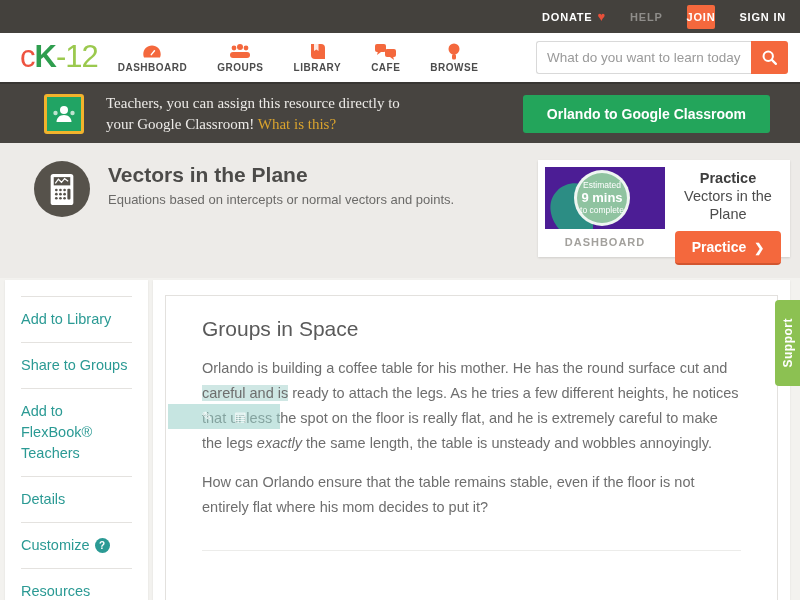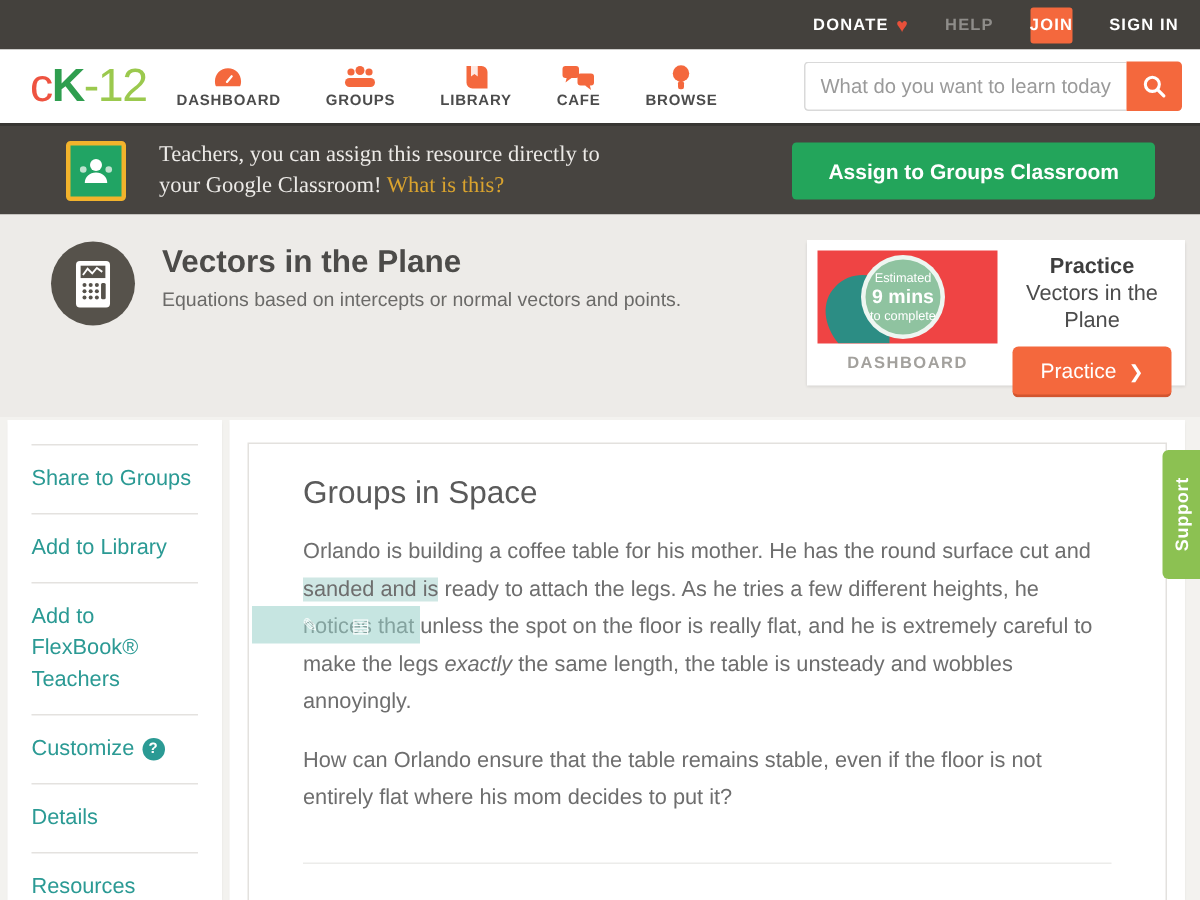--- a/index.html
+++ b/index.html
@@ -51,35 +51,35 @@
     display:flex; padding:18px 0 0 34px; }
   .concept-circle { width:56px; height:56px; border-radius:50%; background:#56524b;
     display:flex; align-items:center; justify-content:center; flex-shrink:0; }
   .titleblock { margin-left:18px; padding-top:2px; }
   .page-title { font-size:21px; font-weight:bold; color:#4c4b49; }
   .page-subtitle { font-size:13px; color:#6b6a68; margin-top:5px; }
 
   .practice-card { position:absolute; right:10px; top:17px; width:252px; height:97px;
     background:#fff; box-shadow:0 1px 2px rgba(0,0,0,.12); padding:7px; display:flex; }
   .prog-col { width:120px; display:flex; flex-direction:column; }
-  .prog-img { height:62px; background:#ef4444; position:relative; overflow:hidden; }
+  .prog-img { height:62px; background:#4c1d95; position:relative; overflow:hidden; }
   .prog-img svg { position:absolute; left:0; bottom:0; }
   .est-circle { position:absolute; left:29px; top:3px; width:56px; height:56px;
     border-radius:50%; background:#8fc3a0; border:3px solid rgba(255,255,255,.85);
     display:flex; flex-direction:column; align-items:center; justify-content:center;
     color:#fff; text-align:center; line-height:11px; }
   .est-sm { font-size:8.5px; }
   .est-big { font-size:13px; font-weight:bold; line-height:14px;text-align:center; }
   .prog-label { text-align:center; font-size:11px; font-weight:bold; color:#a3a19d;
     letter-spacing:1px; margin-top:7px; }
   .prac-col { flex:1; padding:2px 2px 0 10px; text-align:center; }
   .prac-title { font-size:14.5px; color:#4c4c4c; line-height:18px; }
   .prac-title b { color:#3e3e3e; }
   .practice-btn { margin-top:8px; width:100%; background:#f4683d; border:none;
-    border-bottom:2px solid #d2552f; border-radius:4px; color:#fff; font-weight:normal;
+    border-bottom:2px solid #d2552f; border-radius:4px; color:#fff; font-weight:bold;
     font-size:14px; padding:8px 0; cursor:pointer; }
   .practice-btn .arrow { font-size:12px; margin-left:8px; }
 
   
   .content { display:flex; height:322px; padding:2px 10px 0 5px; gap:5px; position:relative; }
   .sidebar { width:143px; background:#fff; box-shadow:0 1px 2px rgba(0,0,0,.08);
     padding:16px 16px 0; }
   .sidebar ul { list-style:none; }
   .sidebar li { border-top:1px solid #e4e2df; padding:12px 0; font-size:14.5px;
     color:#2b9a94; cursor:pointer; line-height:21px; }
@@ -184,21 +184,21 @@
       <circle cx="13" cy="8" r="4" fill="#fff"></circle>
       <path d="M5.5 20c0-4.2 3.3-7 7.5-7s7.5 2.8 7.5 7z" fill="#fff"></path>
       <circle cx="4.5" cy="11" r="2.2" fill="#bfe3cf"></circle>
         <circle cx="21.5" cy="11" r="2.2" fill="#bfe3cf"></circle>
     </svg>
   </div>
   <div class="banner-text">
     <div>Teachers, you can assign this resource directly to</div>
     <div><span>your Google Classroom! </span><span class="banner-link">What is this?</span></div>
   </div>
-  <button class="assign-btn">Assign to Groups Classroom</button>
+  <button class="assign-btn">Orlando to Google Classroom</button>
 </div>
 
 <div class="pageheader">
   <div class="concept-circle">
     <svg width="26" height="33" viewBox="0 0 24 32">
       <rect x="1" y="1" width="22" height="30" rx="2.5" fill="#fff"></rect>
       <rect x="4" y="4" width="16" height="8" fill="#56524b"></rect>
       <polyline points="5.5,10 8.5,6 11.5,9 14.5,5.5 18,8" stroke="#fff" stroke-width="1.2" fill="none"></polyline>
       <g fill="#56524b">
         <circle cx="6.5" cy="16.5" r="1.3"></circle>
@@ -237,35 +237,35 @@
       <div class="prac-title"><b>Practice</b><span> Vectors in the Plane</span></div>
       <button class="practice-btn"><span>Practice</span><span class="arrow">❯</span></button>
     </div>
   </div>
 </div>
 
 <div class="content">
 
   <div class="sidebar">
     <ul>
+      <li>Add to Library</li>
       <li>Share to Groups</li>
-      <li>Add to Library</li>
       <li>Add to FlexBook® Teachers</li>
+      <li>Details</li>
       <li><span>Customize</span><span class="q-icon">?</span></li>
-      <li>Details</li>
       <li>Resources</li>
 
     </ul>
   </div>
 
   <div class="main">
     <div class="card">
       <h1>Groups in Space</h1>
 
-      <p><span>Orlando is building a coffee table for his mother. He has the round surface cut and </span><span class="hl"><span>sanded and is</span><span class="sel-popup">
+      <p><span>Orlando is building a coffee table for his mother. He has the round surface cut and </span><span class="hl"><span>careful and is</span><span class="sel-popup">
               <span>✎</span>
               <span>▤</span>
             </span></span><span> ready to attach the legs. As he tries a few different heights, he notices that unless the spot on the floor is really flat, and he is extremely careful to make the legs </span><i>exactly</i><span> the same length, the table is unsteady and wobbles annoyingly.</span></p>
 
       <p>How can Orlando ensure that the table remains stable, even if the floor is not entirely flat where his mom decides to put it?</p>
 
       <hr class="divider">
 
     </div>
   </div>

